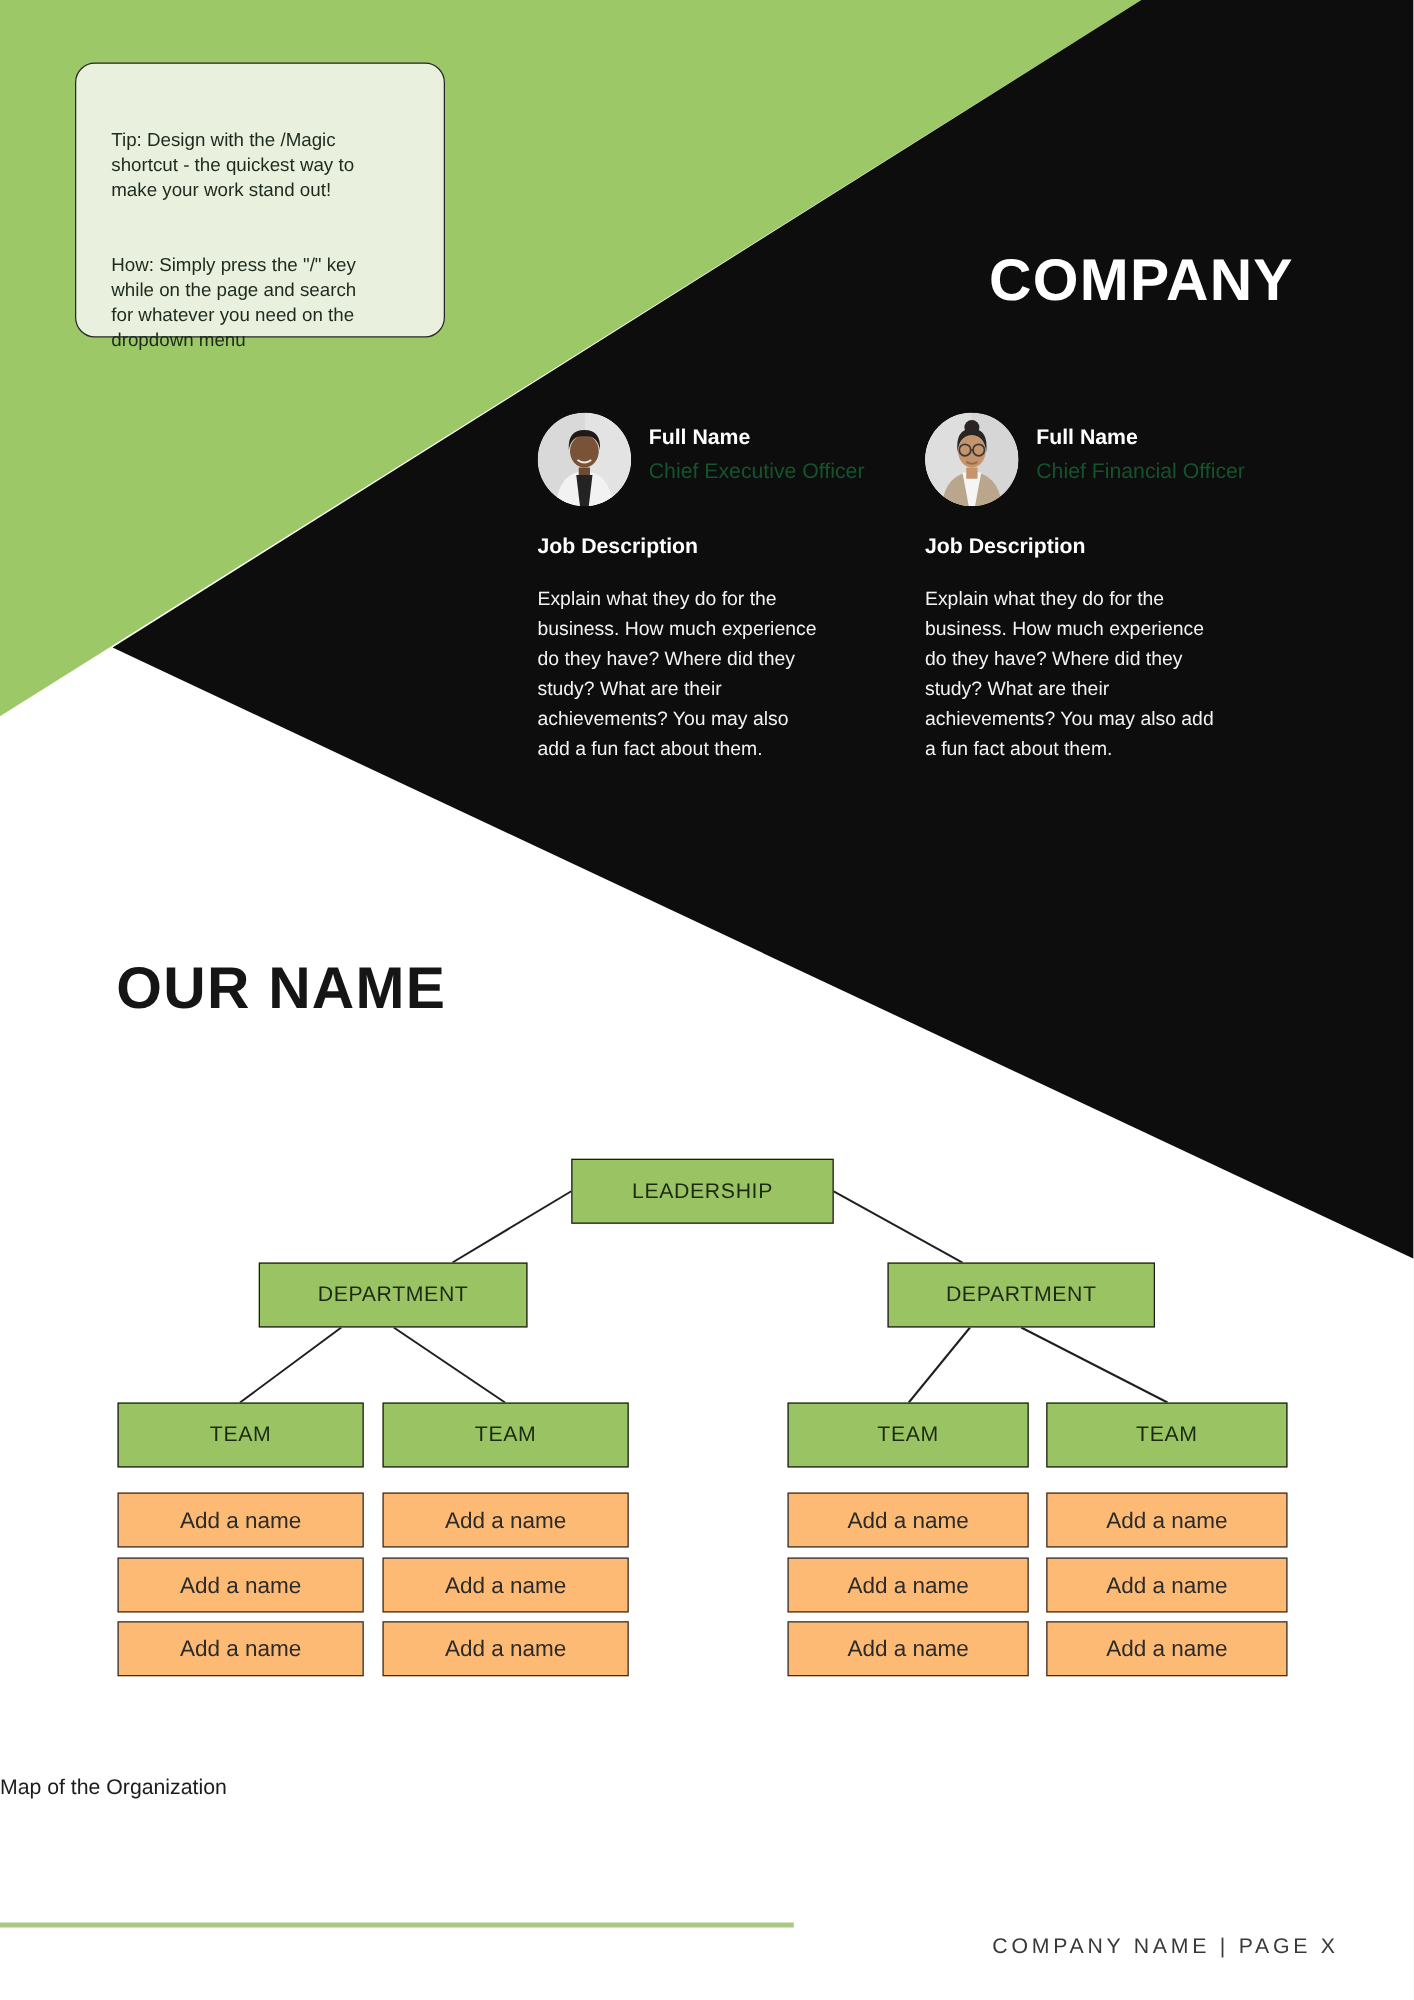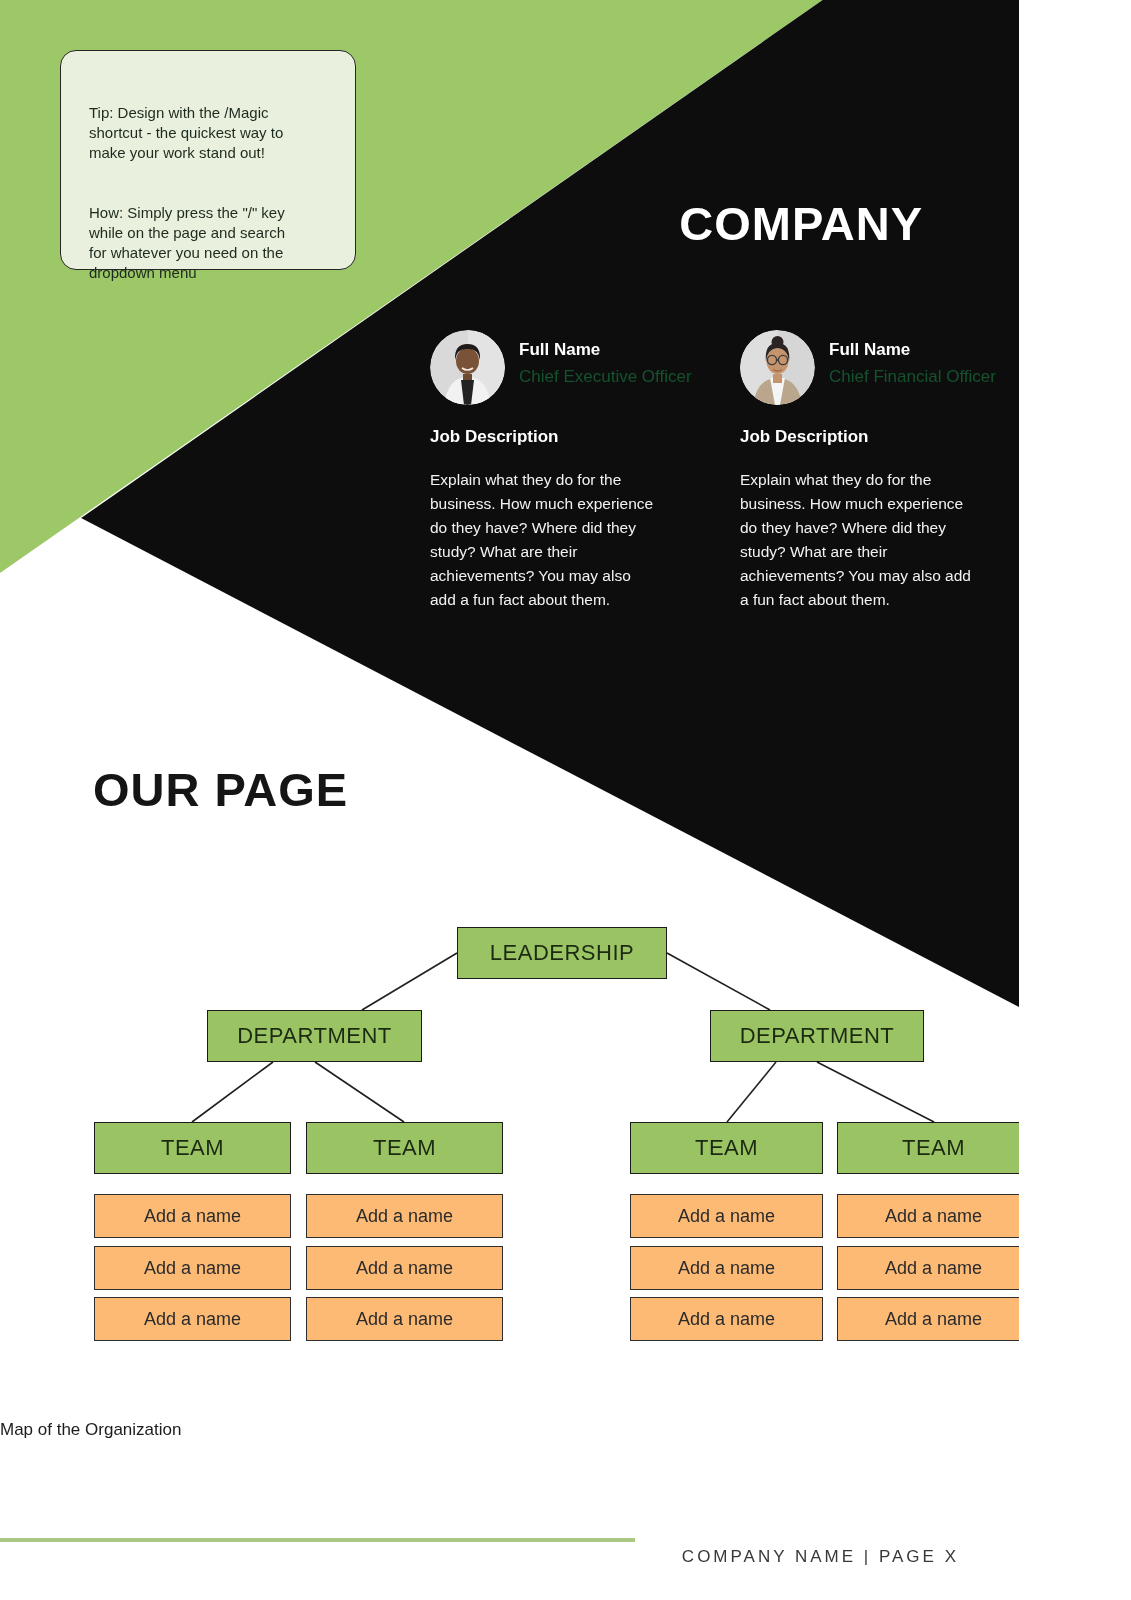--- a/index.html
+++ b/index.html
@@ -1,18 +1,18 @@
 <!DOCTYPE html>
 <html><head>
 <meta charset="utf-8">
 <style>
   html,body{margin:0;padding:0;background:#ffffff;}
   .page{
     position:relative;
-    width:1019px;height:1600px;
+    width:1131px;height:1600px;
     overflow:hidden;
     background:#ffffff;
     font-family:"Liberation Sans", sans-serif;
   }
   
   .green-tri{
     position:absolute;inset:0;
     background:#9cc868;
     clip-path:polygon(0 0, 80.73% 0, 0 35.81%);
   }
@@ -63,21 +63,21 @@
   }
   
   .org-lines{position:absolute;left:0;top:0;pointer-events:none;}
   .gbox,.wbox{
     position:absolute;box-sizing:border-box;
     display:flex;align-items:center;justify-content:center;
     text-align:center;
   }
   .gbox{
     background:#9ac463;border:1.5px solid #1b1b1b;
-    font-size:22px;letter-spacing:0.5px;color:#1c2a12;
+    font-size:17px;letter-spacing:0.5px;color:#1c2a12;
   }
   .wbox{
     background:#fdba74;border:1.5px solid #2e2e2e;
     font-size:18px;color:#2b2b2b;
   }
   .box-leadership{left:457px;top:927px;width:210px;height:52px;}
   .box-dept1{left:207px;top:1010px;width:215px;height:52px;}
   .box-dept2{left:710px;top:1010px;width:214px;height:52px;}
   .box-team1{left:94px; top:1122px;width:197px;height:52px;}
   .box-team2{left:306px;top:1122px;width:197px;height:52px;}
@@ -190,21 +190,21 @@
     </div>
     <p class="job-heading">Job Description</p>
     <p class="job-desc">Explain what they do for the
 business. How much experience
 do they have? Where did they
 study? What are their
 achievements? You may also add
 a fun fact about them.</p>
   </div>
 
-  <h2 class="ourteam-title">OUR PAGE</h2>
+  <h2 class="ourteam-title">OUR NAME</h2>
 
   <svg class="org-lines" width="1131" height="1600">
     <g stroke="#1f1f1f" stroke-width="1.6">
       <line x1="457" y1="953" x2="362" y2="1010"></line>
       <line x1="667" y1="953" x2="770" y2="1010"></line>
       <line x1="273" y1="1062" x2="192" y2="1122"></line>
       <line x1="315" y1="1062" x2="404" y2="1122"></line>
       <line x1="776" y1="1062" x2="727" y2="1122"></line>
       <line x1="817" y1="1062" x2="934" y2="1122"></line>
     </g>

